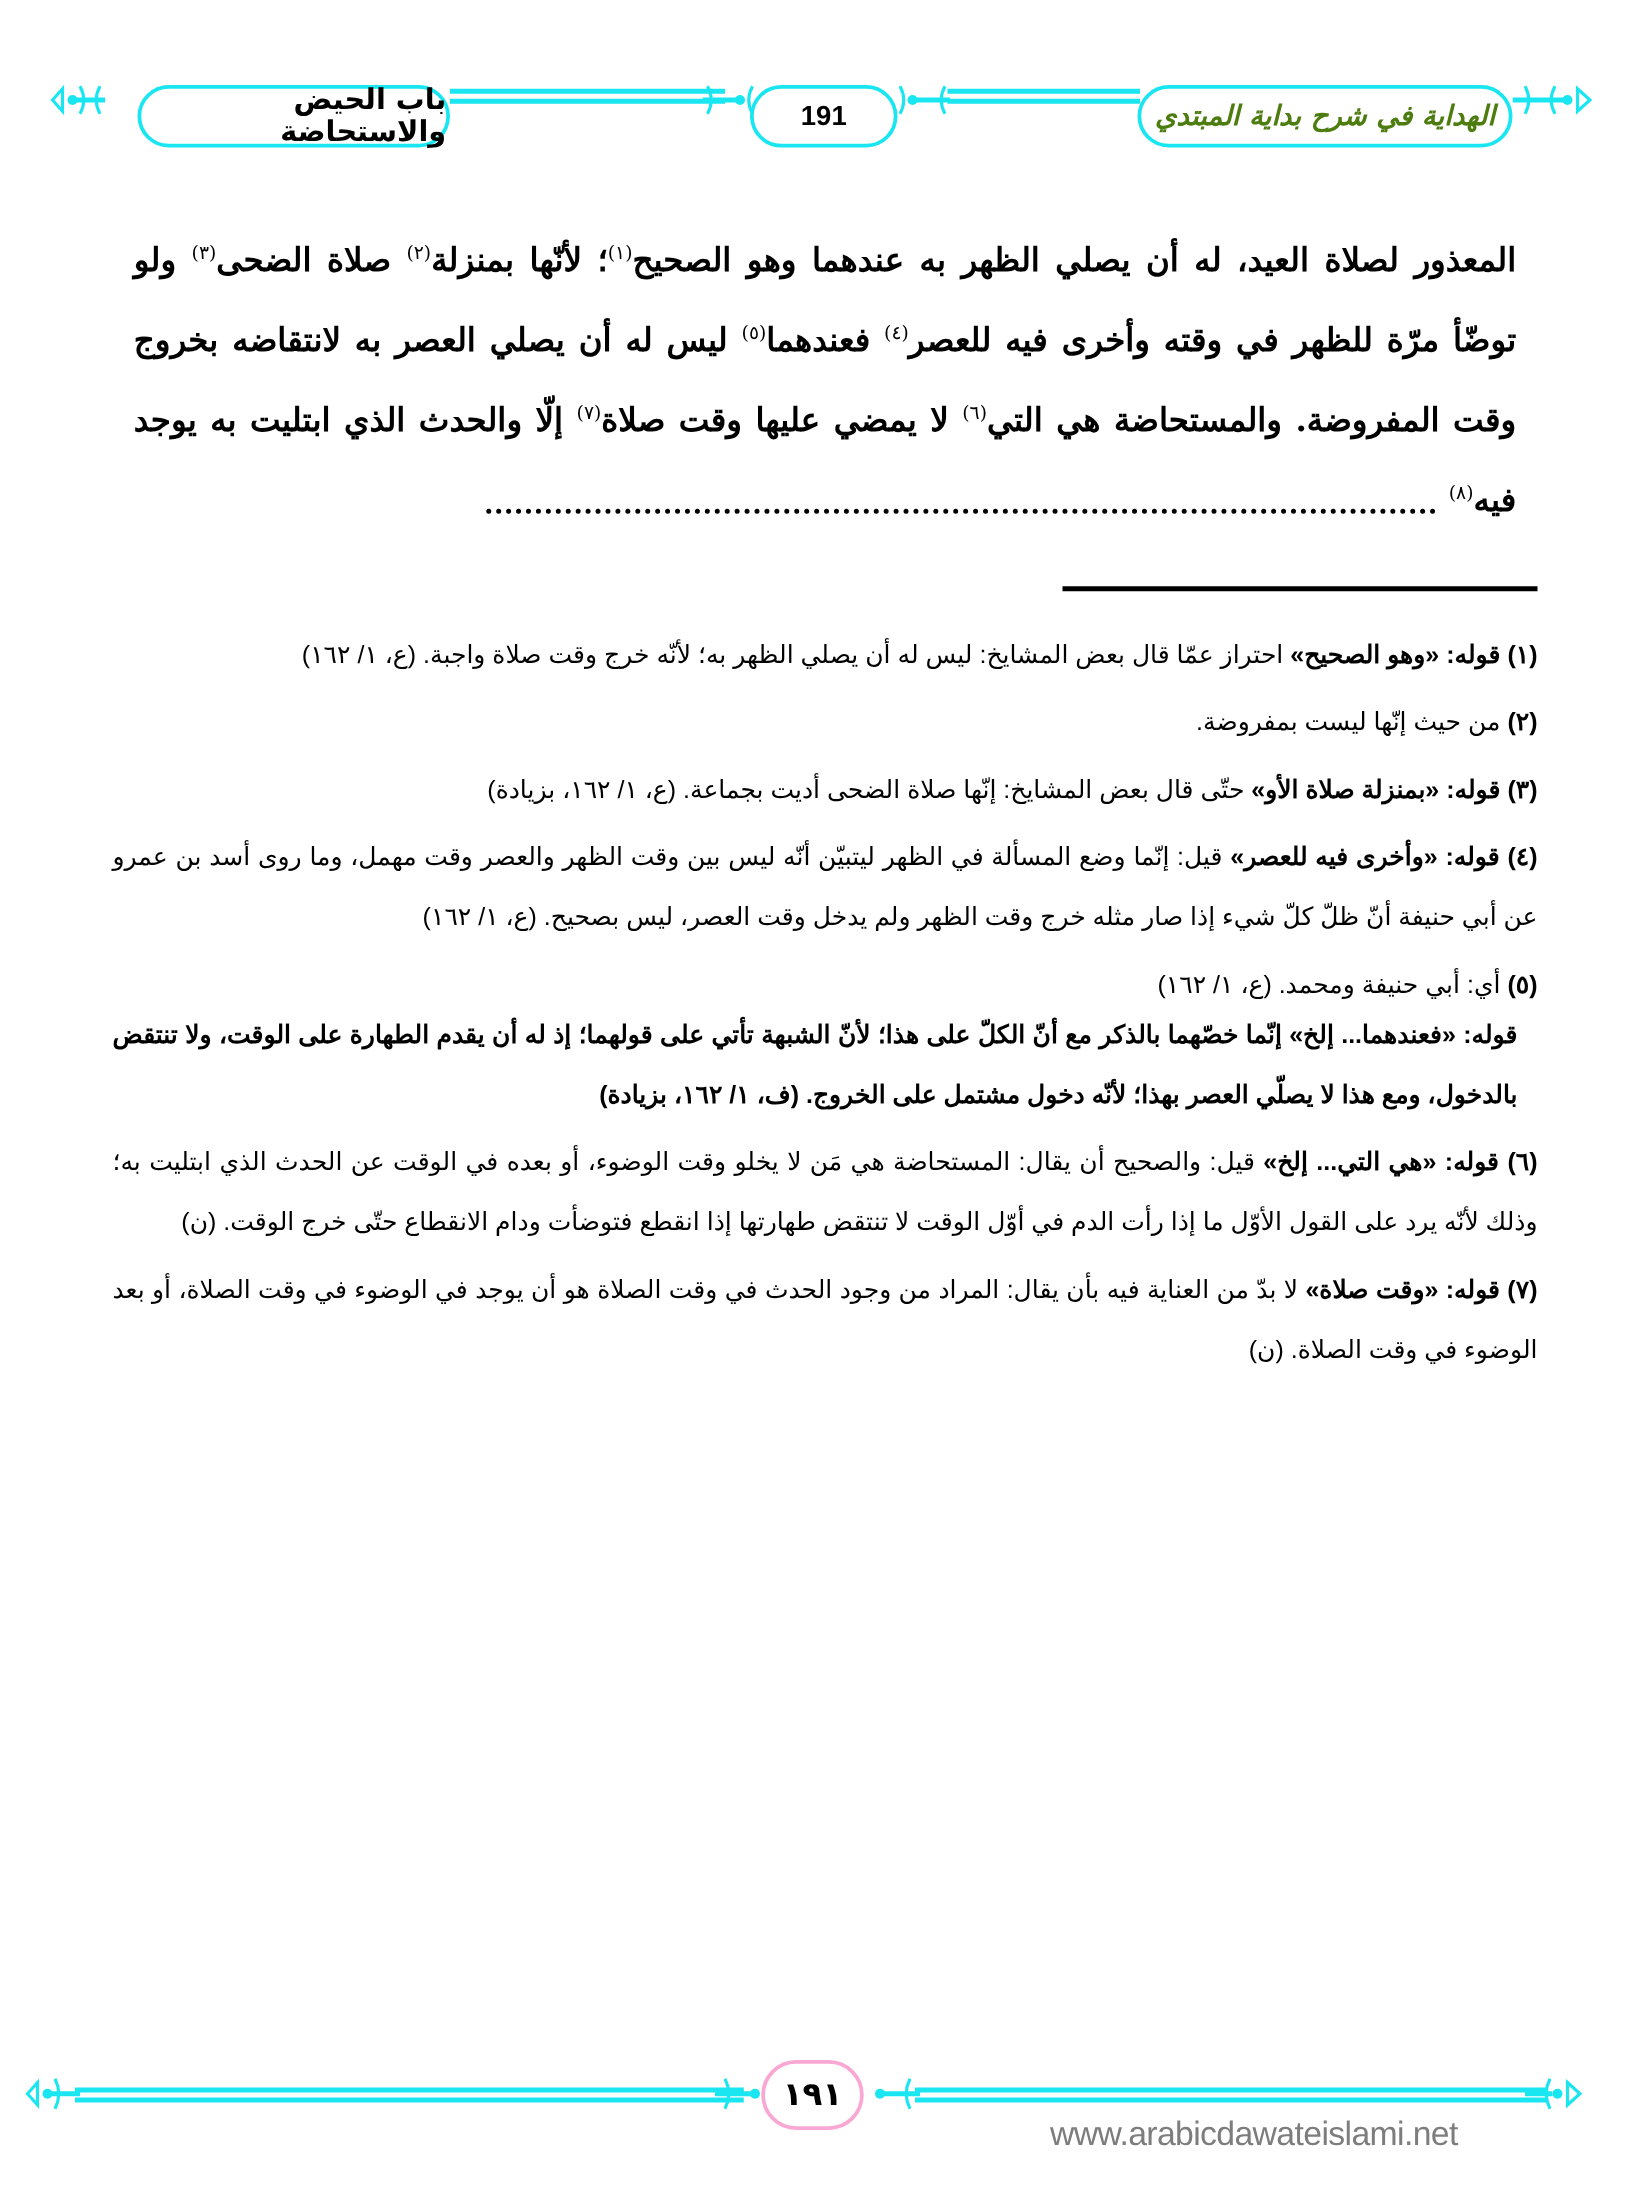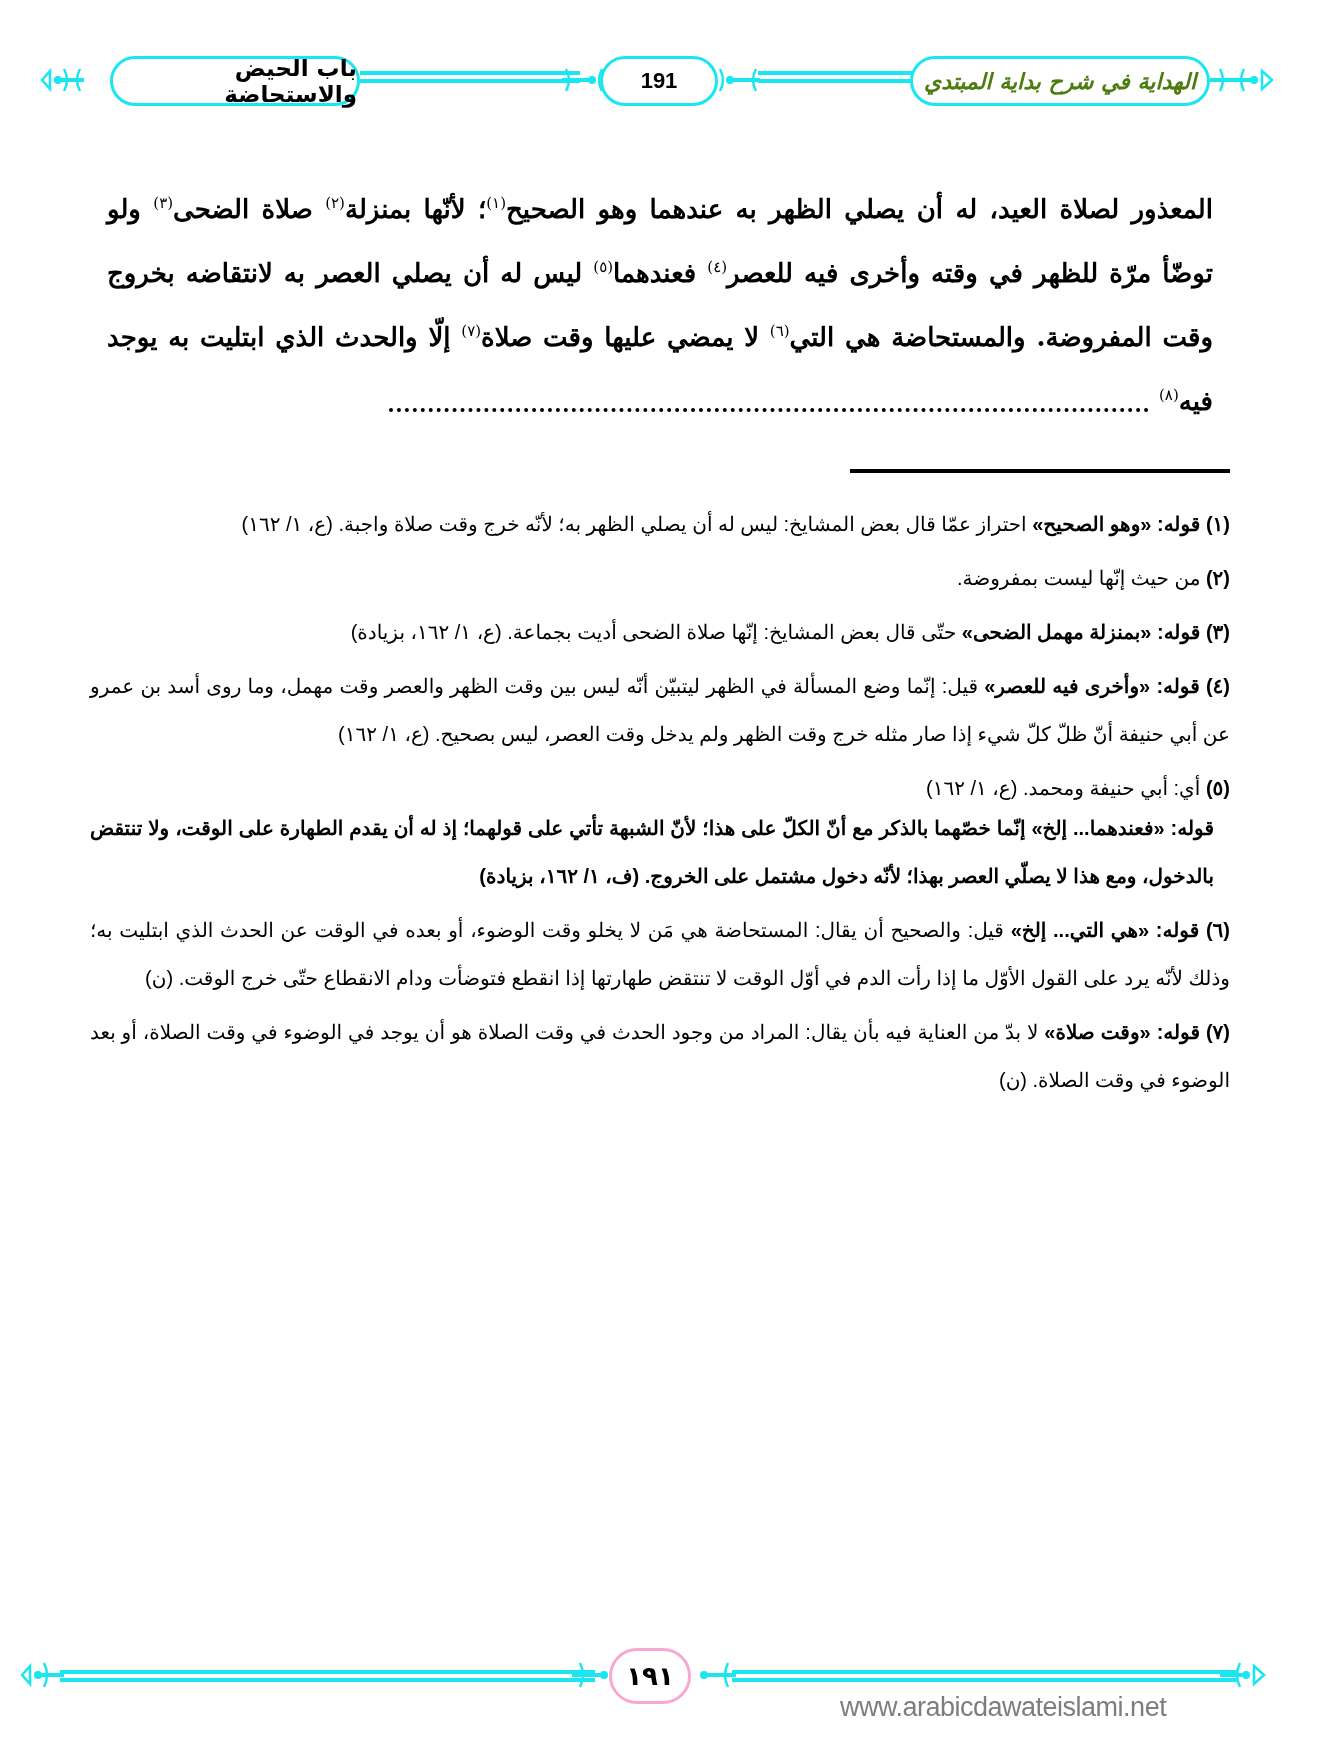--- a/index.html
+++ b/index.html
@@ -15,21 +15,21 @@
     .rail::before, .rail::after {
       content: ""; position: absolute; left: 0; right: 0; height: 4px; background: #19e6f0;
     }
     .rail::before { top: 1px; }
     .rail::after { bottom: 1px; }
     .end-cap {
       position: absolute; top: 13px; width: 44px; height: 30px;
     }
     .end-cap svg { width: 100%; height: 100%; display: block; }
     .pill {
-      position: absolute; top: 4px; height: 50px; border: 3px solid #19e6f0; border-radius: 28px;
+      position: absolute; top: 16px; height: 50px; border: 3px solid #19e6f0; border-radius: 28px;
       background: #fff; display: flex; align-items: center; justify-content: center; box-sizing: border-box;
     }
     .pill-chapter { left: 70px; width: 250px; }
     .pill-chapter span { font-size: 23px; font-weight: bold; direction: rtl; color: #000; }
     .pill-page { left: 560px; width: 118px; }
     .pill-page span { font-family: "Liberation Sans", sans-serif; font-size: 22px; font-weight: bold; color: #000; }
     .pill-book { left: 870px; width: 300px; }
     .pill-book span { font-size: 22px; font-weight: bold; direction: rtl; color: #4d7c0f; font-style: italic; }
 
     
@@ -126,21 +126,21 @@
 
   <div class="main">
     <p><span>المعذور لصلاة العيد، له أن يصلي الظهر به عندهما وهو الصحيح</span><sup>(١)</sup><span>؛ لأنّها بمنزلة</span><sup>(٢)</sup><span> صلاة الضحى</span><sup>(٣)</sup><span> ولو توضّأ مرّة للظهر في وقته وأخرى فيه للعصر</span><sup>(٤)</sup><span> فعندهما</span><sup>(٥)</sup><span> ليس له أن يصلي العصر به لانتقاضه بخروج وقت المفروضة. والمستحاضة هي التي</span><sup>(٦)</sup><span> لا يمضي عليها وقت صلاة</span><sup>(٧)</sup><span> إلّا والحدث الذي ابتليت به يوجد فيه</span><sup>(٨)</sup><span class="dots"></span></p>
   </div>
 
   <div class="separator"></div>
 
   <div class="footnotes">
     <p class="fn"><span class="lbl">(١) قوله:</span> <span class="quote">«وهو الصحيح»</span> <span class="body">احتراز عمّا قال بعض المشايخ: ليس له أن يصلي الظهر به؛ لأنّه خرج وقت صلاة واجبة. (ع، ١/ ١٦٢)</span></p>
     <p class="fn"><span class="lbl">(٢)</span> <span class="body">من حيث إنّها ليست بمفروضة.</span></p>
-    <p class="fn"><span class="lbl">(٣) قوله:</span> <span class="quote">«بمنزلة مهمل الضحى»</span> <span class="body">حتّى قال بعض المشايخ: إنّها صلاة الضحى أديت بجماعة. (ع، ١/ ١٦٢، بزيادة)</span></p>
+    <p class="fn"><span class="lbl">(٣) قوله:</span> <span class="quote">«بمنزلة صلاة الأو»</span> <span class="body">حتّى قال بعض المشايخ: إنّها صلاة الضحى أديت بجماعة. (ع، ١/ ١٦٢، بزيادة)</span></p>
     <p class="fn"><span class="lbl">(٤) قوله:</span> <span class="quote">«وأخرى فيه للعصر»</span> <span class="body">قيل: إنّما وضع المسألة في الظهر ليتبيّن أنّه ليس بين وقت الظهر والعصر وقت مهمل، وما روى أسد بن عمرو عن أبي حنيفة أنّ ظلّ كلّ شيء إذا صار مثله خرج وقت الظهر ولم يدخل وقت العصر، ليس بصحيح. (ع، ١/ ١٦٢)</span></p>
     <p class="fn" style="margin-bottom:0;"><span class="lbl">(٥)</span> <span class="body">أي: أبي حنيفة ومحمد. (ع، ١/ ١٦٢)</span></p>
     <p class="fn-sub"><span class="quote">قوله:</span> <span class="quote">«فعندهما... إلخ»</span> <span class="body">إنّما خصّهما بالذكر مع أنّ الكلّ على هذا؛ لأنّ الشبهة تأتي على قولهما؛ إذ له أن يقدم الطهارة على الوقت، ولا تنتقض بالدخول، ومع هذا لا يصلّي العصر بهذا؛ لأنّه دخول مشتمل على الخروج. (ف، ١/ ١٦٢، بزيادة)</span></p>
     <p class="fn"><span class="lbl">(٦) قوله:</span> <span class="quote">«هي التي... إلخ»</span> <span class="body">قيل: والصحيح أن يقال: المستحاضة هي مَن لا يخلو وقت الوضوء، أو بعده في الوقت عن الحدث الذي ابتليت به؛ وذلك لأنّه يرد على القول الأوّل ما إذا رأت الدم في أوّل الوقت لا تنتقض طهارتها إذا انقطع فتوضأت ودام الانقطاع حتّى خرج الوقت. (ن)</span></p>
     <p class="fn"><span class="lbl">(٧) قوله:</span> <span class="quote">«وقت صلاة»</span> <span class="body">لا بدّ من العناية فيه بأن يقال: المراد من وجود الحدث في وقت الصلاة هو أن يوجد في الوضوء في وقت الصلاة، أو بعد الوضوء في وقت الصلاة. (ن)</span></p>
   </div>
 
   <div class="footer">
     <div class="end-cap" style="left:0; top:12px;">
       <svg viewBox="0 0 44 30">

